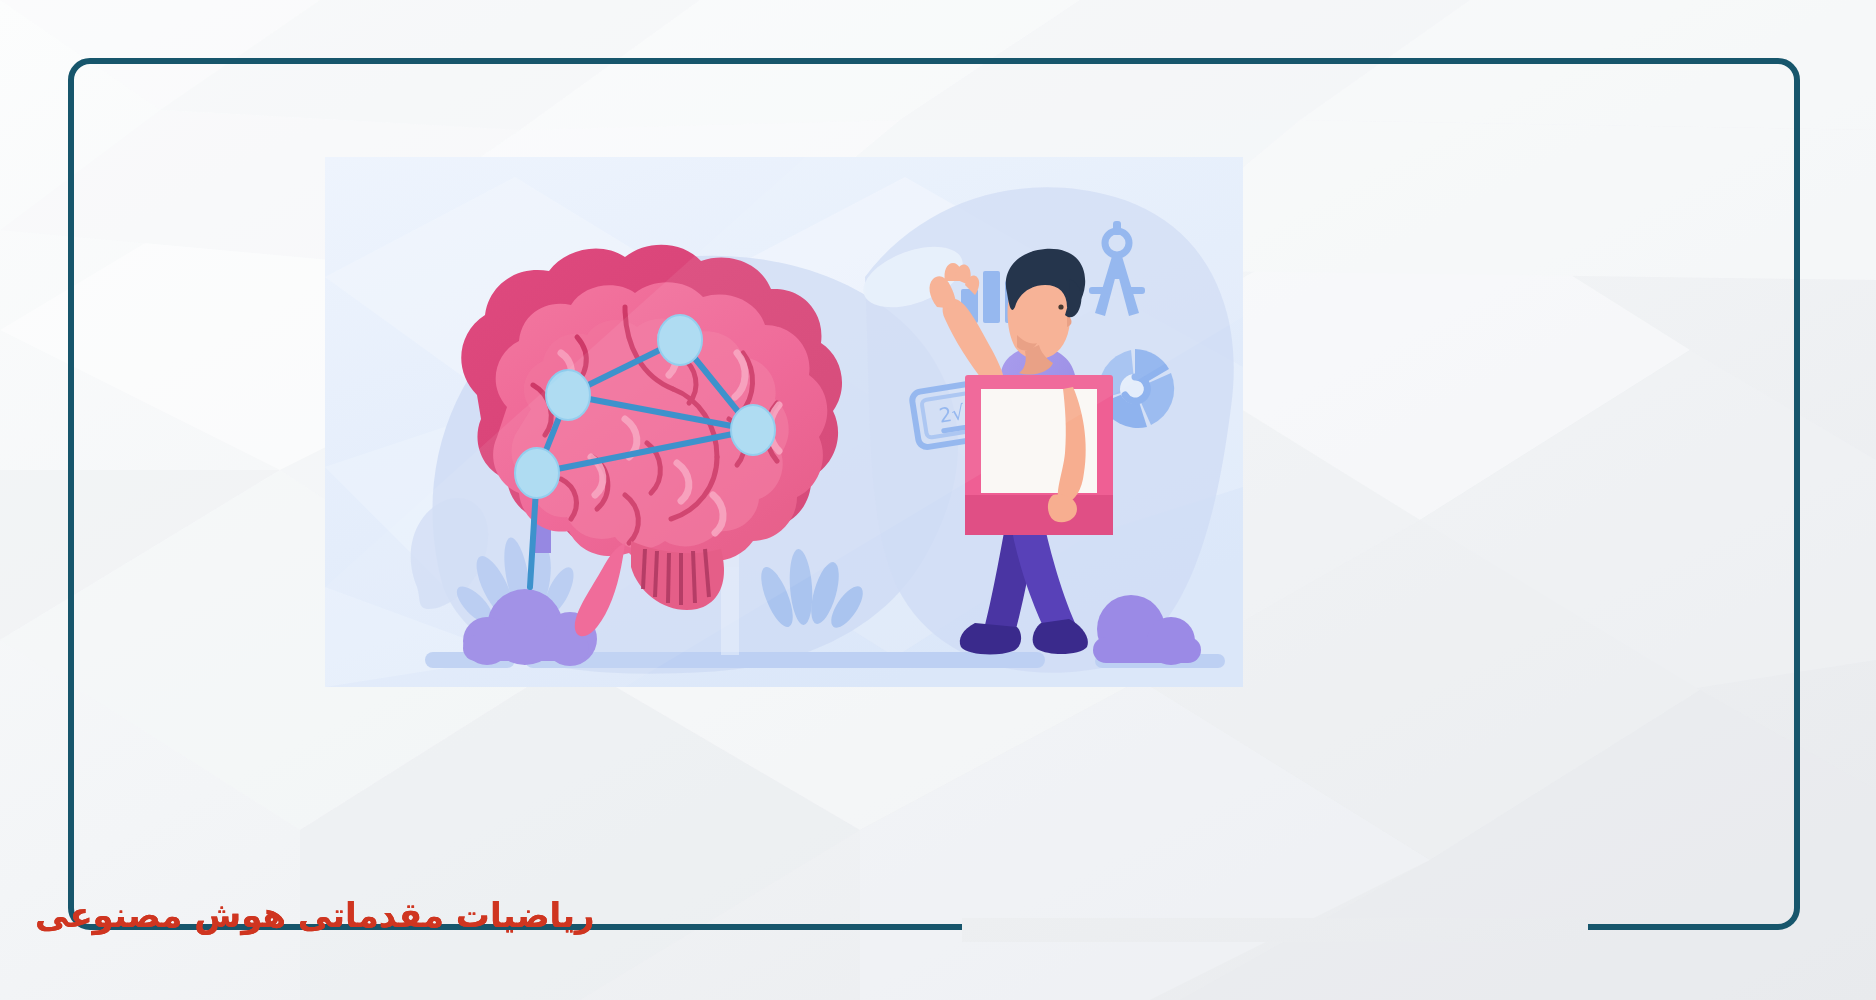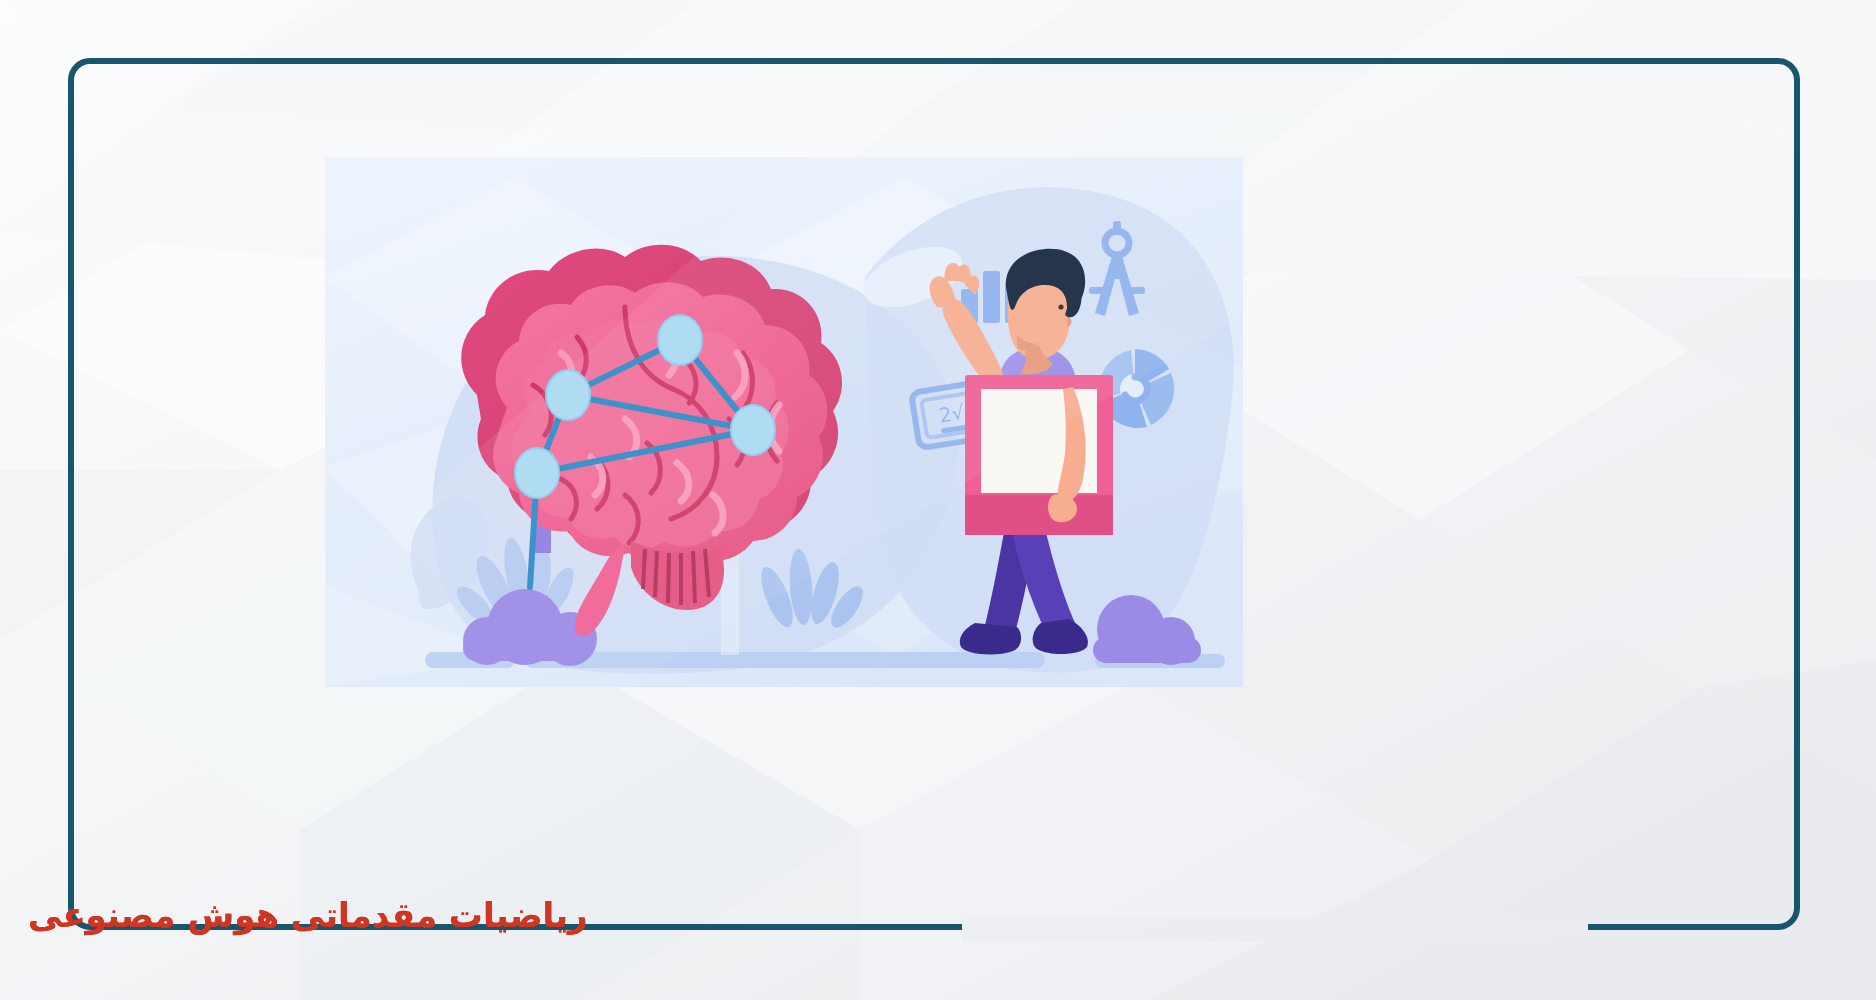--- a/index.html
+++ b/index.html
@@ -19,21 +19,21 @@
 
   
   .frame{position:absolute;left:68px;top:58px;width:1732px;height:872px;
          border:6px solid var(--teal,#17566c);border-radius:22px;
          box-sizing:border-box;z-index:3;pointer-events:none;}
   
   .frame-gap{position:absolute;z-index:4;left:962px;top:918px;width:626px;height:24px;
              background:linear-gradient(160deg,#edeff1 0%,#e9ebee 100%);}
 
   
-  .title-wrap{position:absolute;z-index:5;left:8px;top:898px;width:1802px;
+  .title-wrap{position:absolute;z-index:5;left:15px;top:898px;width:1802px;
               display:flex;justify-content:flex-end;align-items:center;}
   .title{
     color:#cf3520;font-size:34px;font-weight:bold;line-height:1;
     letter-spacing:0;direction:rtl;white-space:nowrap;
     padding:0 24px 0 20px;
     text-shadow:0 0 .3px #cf3520;
   }
 
   
   .illus{position:absolute;z-index:2;left:325px;top:157px;width:918px;height:530px;

